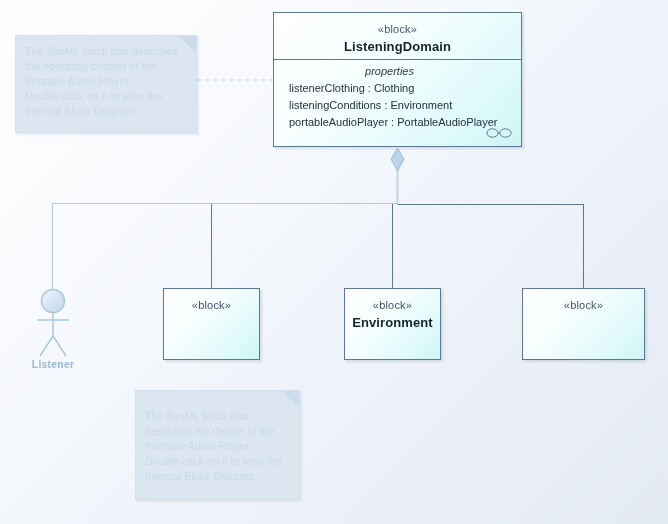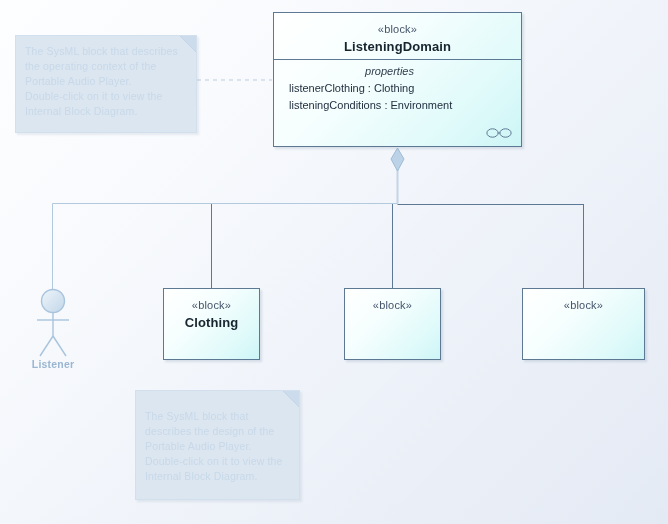--- a/index.html
+++ b/index.html
@@ -144,20 +144,21 @@
     <div class="blk-head">
       <span class="stereo">«block»</span>
       <span class="bname">ListeningDomain</span>
     </div>
     <div class="sep" style="top:46px;"></div>
 
     <div class="props" style="top:47px;">
       <div class="props-title">properties</div>
       <div class="prop">listenerClothing : Clothing</div>
       <div class="prop">listeningConditions : Environment</div>
+      <div class="prop">portableAudioPlayer : PortableAudioPlayer</div>
     </div>
 
     <svg class="glasses" viewBox="0 0 26 12" width="26" height="12">
       <ellipse cx="6.5" cy="6" rx="5.6" ry="4.2" fill="none" stroke="#5d7893" stroke-width="1"></ellipse>
       <ellipse cx="19.5" cy="6" rx="5.6" ry="4.2" fill="none" stroke="#5d7893" stroke-width="1"></ellipse>
       <line x1="12" y1="6" x2="14" y2="6" stroke="#5d7893" stroke-width="1"></line>
     </svg>
   </div>
 
   <div class="actor" style="left:32px;top:288px;width:42px;height:72px;">
@@ -173,27 +174,27 @@
       <line x1="5" y1="32" x2="37" y2="32" stroke="#a8c4dd" stroke-width="1.4"></line>
       <line x1="21" y1="48" x2="8" y2="68" stroke="#a8c4dd" stroke-width="1.4"></line>
       <line x1="21" y1="48" x2="34" y2="68" stroke="#a8c4dd" stroke-width="1.4"></line>
     </svg>
   </div>
   <div class="actor-label" style="left:20px;top:358px;width:66px;">Listener</div>
 
   <div class="block" style="left:163px;top:288px;width:97px;height:72px;">
     <div class="blk-head">
       <span class="stereo">«block»</span>
-      <span class="bname">Clothing</span>
     </div>
   </div>
 
   <div class="block" style="left:344px;top:288px;width:97px;height:72px;">
     <div class="blk-head">
       <span class="stereo">«block»</span>
+      <span class="bname">Environment</span>
     </div>
   </div>
 
   <div class="block" style="left:522px;top:288px;width:123px;height:72px;">
     <div class="blk-head">
       <span class="stereo">«block»</span>
     </div>
   </div>
 
   <div class="note" style="left:135px;top:390px;width:165px;height:110px;">

